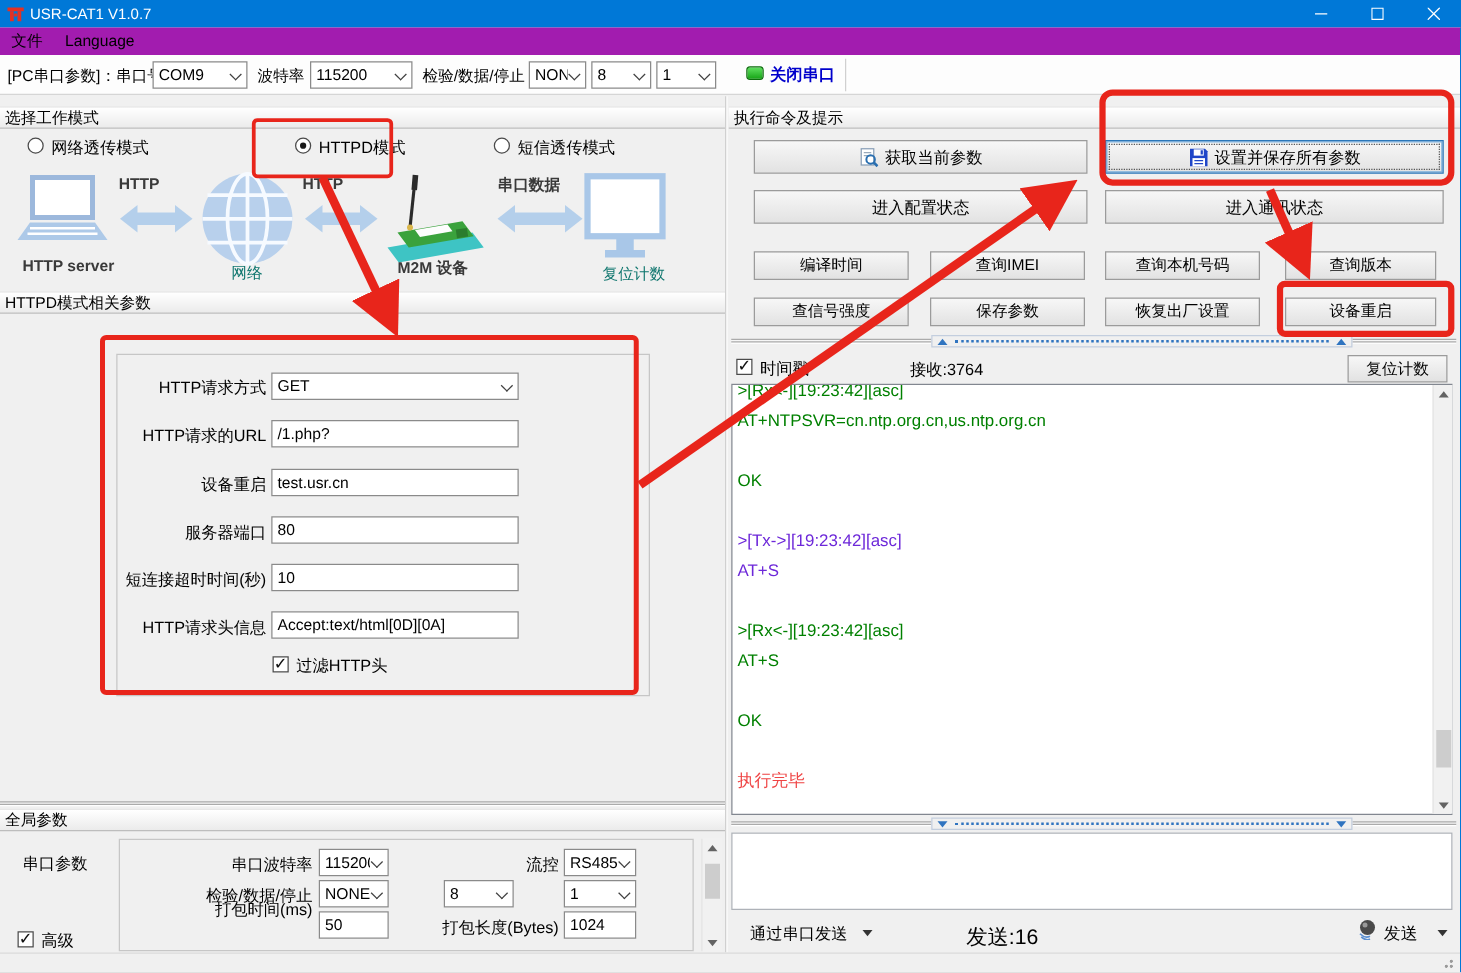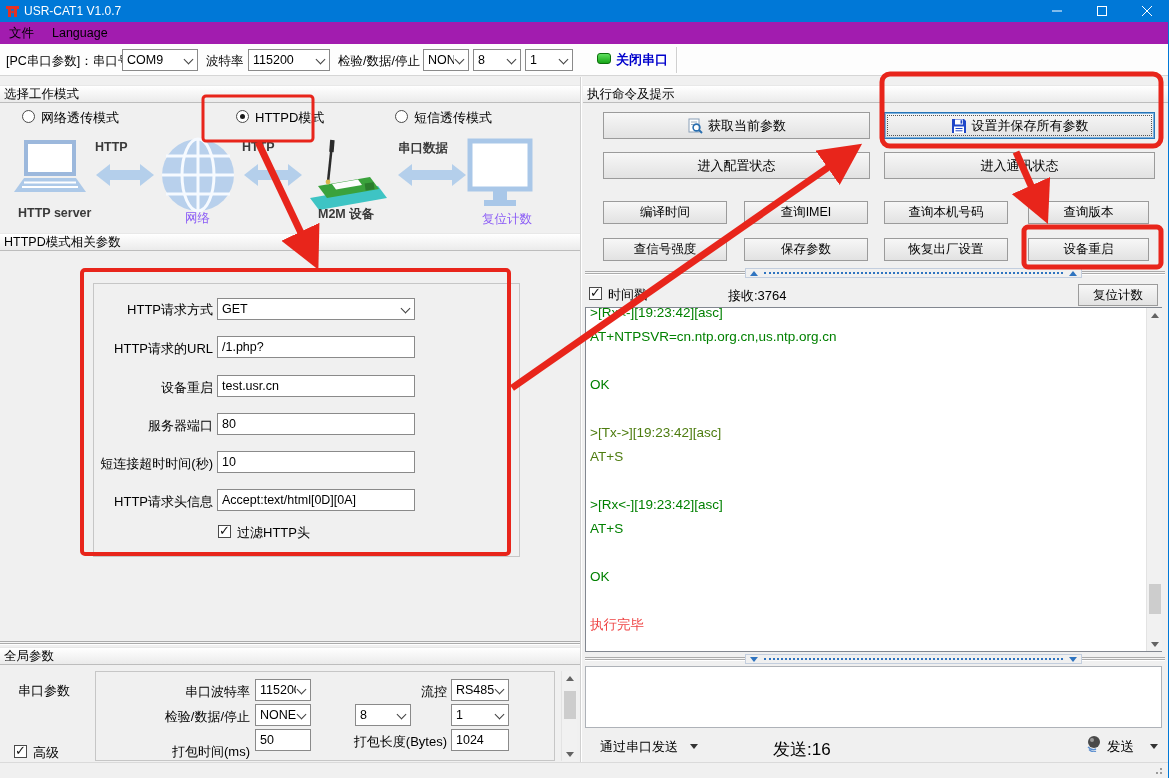--- a/index.html
+++ b/index.html
@@ -35,21 +35,21 @@
   .section-bar{position:absolute;height:18px;background:linear-gradient(#ffffff,#ebebeb);
      border-top:1px solid #e8e8e8;border-bottom:1px solid #bdbdbd;font-size:12.5px;
      display:flex;align-items:center;padding-left:4px;}
   
   .radio{position:absolute;width:13px;height:13px;border:1px solid #4a4a4a;border-radius:50%;background:#fff;}
   .radio.selected::after{content:"";position:absolute;left:3px;top:3px;width:5px;height:5px;border-radius:50%;background:#1a1a1a;}
   .cb{position:absolute;width:13px;height:13px;border:1px solid #4a4a4a;background:#fff;}
   .cb.checked::after{content:"✓";position:absolute;left:0px;top:-3px;font-size:13px;color:#111;font-weight:bold;}
   .rlabel{position:absolute;font-size:13px;white-space:nowrap;}
   
-  .diag-label{position:absolute;font-size:12.5px;color:#8b5cf6;white-space:nowrap;}
+  .diag-label{position:absolute;font-size:12.5px;color:#0f766e;white-space:nowrap;}
   .diag-label.b{font-weight:bold;color:#3a3a3a;}
   
   .groupbox{position:absolute;border:1px solid #c6c6c6;}
   .flabel{position:absolute;font-size:13px;text-align:right;white-space:nowrap;}
   
   .btn{position:absolute;background:linear-gradient(#f7f7f7,#e2e2e2);border:1px solid #9b9b9b;
        display:flex;align-items:center;justify-content:center;font-size:12.5px;white-space:nowrap;}
   .btn.big{font-size:13px;}
   .btn.focused{border:1px solid #2a76b8;box-shadow:inset 0 0 0 1px #7ab0dd;outline:1px dotted #555;outline-offset:-4px;}
   .btn .bicon{margin-right:5px;display:inline-flex;}
@@ -58,21 +58,21 @@
           background:linear-gradient(#f6f6f6,#f6f6f6);}
   .etched::after{content:"";display:block;height:0;margin-top:1px;border-top:1px solid #ababab;}
   .splitw{position:absolute;height:10px;background:#f0f0f0;border:1px solid #c3cede;
           display:flex;align-items:center;padding:0 4px;}
   .splitw .dots{flex:1;border-top:2px dotted #2f74c0;margin:0 6px;height:0;}
   .tri-up{width:0;height:0;border-left:4px solid transparent;border-right:4px solid transparent;border-bottom:5px solid #2f74c0;}
   
   .logbox{position:absolute;background:#fff;border:1px solid #828790;overflow:hidden;}
   .log-line{font-size:13.5px;line-height:24px;height:24px;white-space:pre;padding-left:4px;}
   .log-line.rx{color:#008000;}
-  .log-line.tx{color:#4d7c0f;}
+  .log-line.tx{color:#6d28d9;}
   .log-line.plain{color:#ef4444;}
   
   .vscroll{position:absolute;width:16px;background:#f1f1f1;border-left:1px solid #e3e3e3;}
   .sarrow{position:absolute;left:0;width:16px;height:14px;display:flex;align-items:center;justify-content:center;}
   .sarrow .t-up{width:0;height:0;border-left:4px solid transparent;border-right:4px solid transparent;border-bottom:5px solid #636363;}
   .sarrow .t-dn{width:0;height:0;border-left:4px solid transparent;border-right:4px solid transparent;border-top:5px solid #636363;}
   .sthumb{position:absolute;left:2px;width:12px;background:#cdcdcd;}
   .small-label{position:absolute;font-size:12.5px;white-space:nowrap;}
   .send-caret{width:0;height:0;border-left:4px solid transparent;border-right:4px solid transparent;border-top:5px solid #333;position:absolute;}
   
@@ -271,21 +271,21 @@
       <span class="chev"></span>
   </div>
   <div class="combo" style="left:355px;top:704px;width:56px;height:22px">
     <span class="val">8</span>
       <span class="chev"></span>
   </div>
   <div class="combo" style="left:451px;top:704px;width:58px;height:22px">
     <span class="val">1</span>
       <span class="chev"></span>
   </div>
-  <span class="flabel" style="left:130px;top:743px;width:120px">打包时间(ms)</span>
+  <span class="flabel" style="left:130px;top:719px;width:120px">打包时间(ms)</span>
   <div class="tinput" style="left:255px;top:729px;width:56px;height:22px">50</div>
   <span class="flabel" style="left:330px;top:733px;width:117px">打包长度(Bytes)</span>
   <div class="tinput" style="left:451px;top:729px;width:58px;height:22px">1024</div>
   <span class="cb checked" style="left:14px;top:745px"></span>
   <span class="rlabel" style="left:33px;top:744px">高级</span>
 
   <div class="vscroll" style="left:561px;top:671px;height:90px">
     <div class="sarrow" style="top:0">
         <span class="t-up"></span>
       </div>

